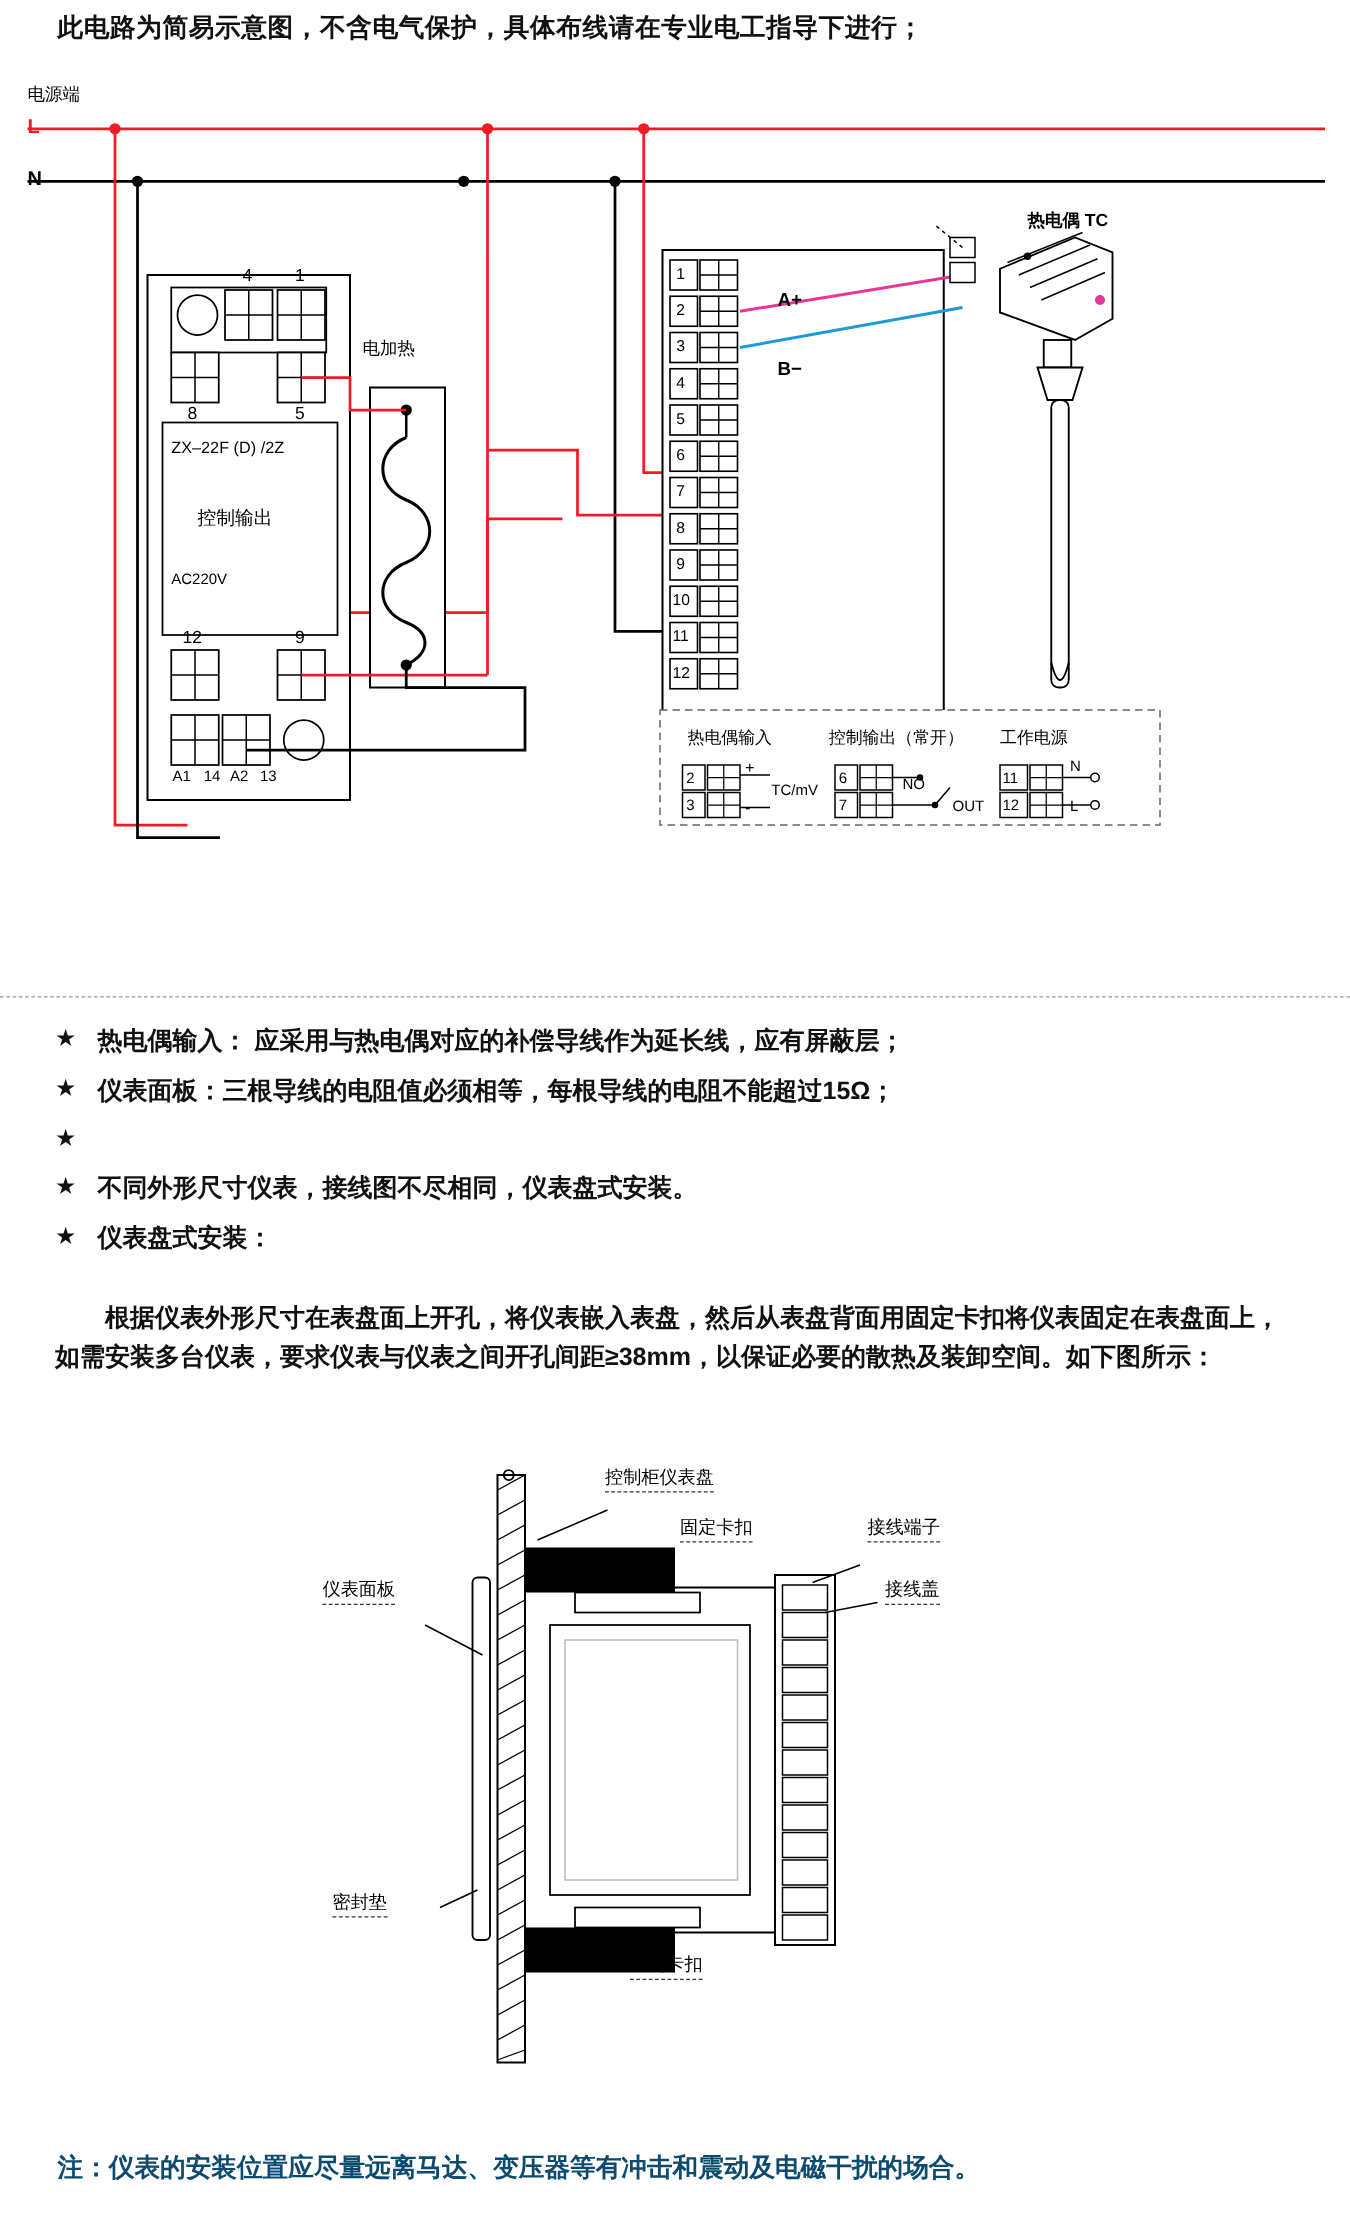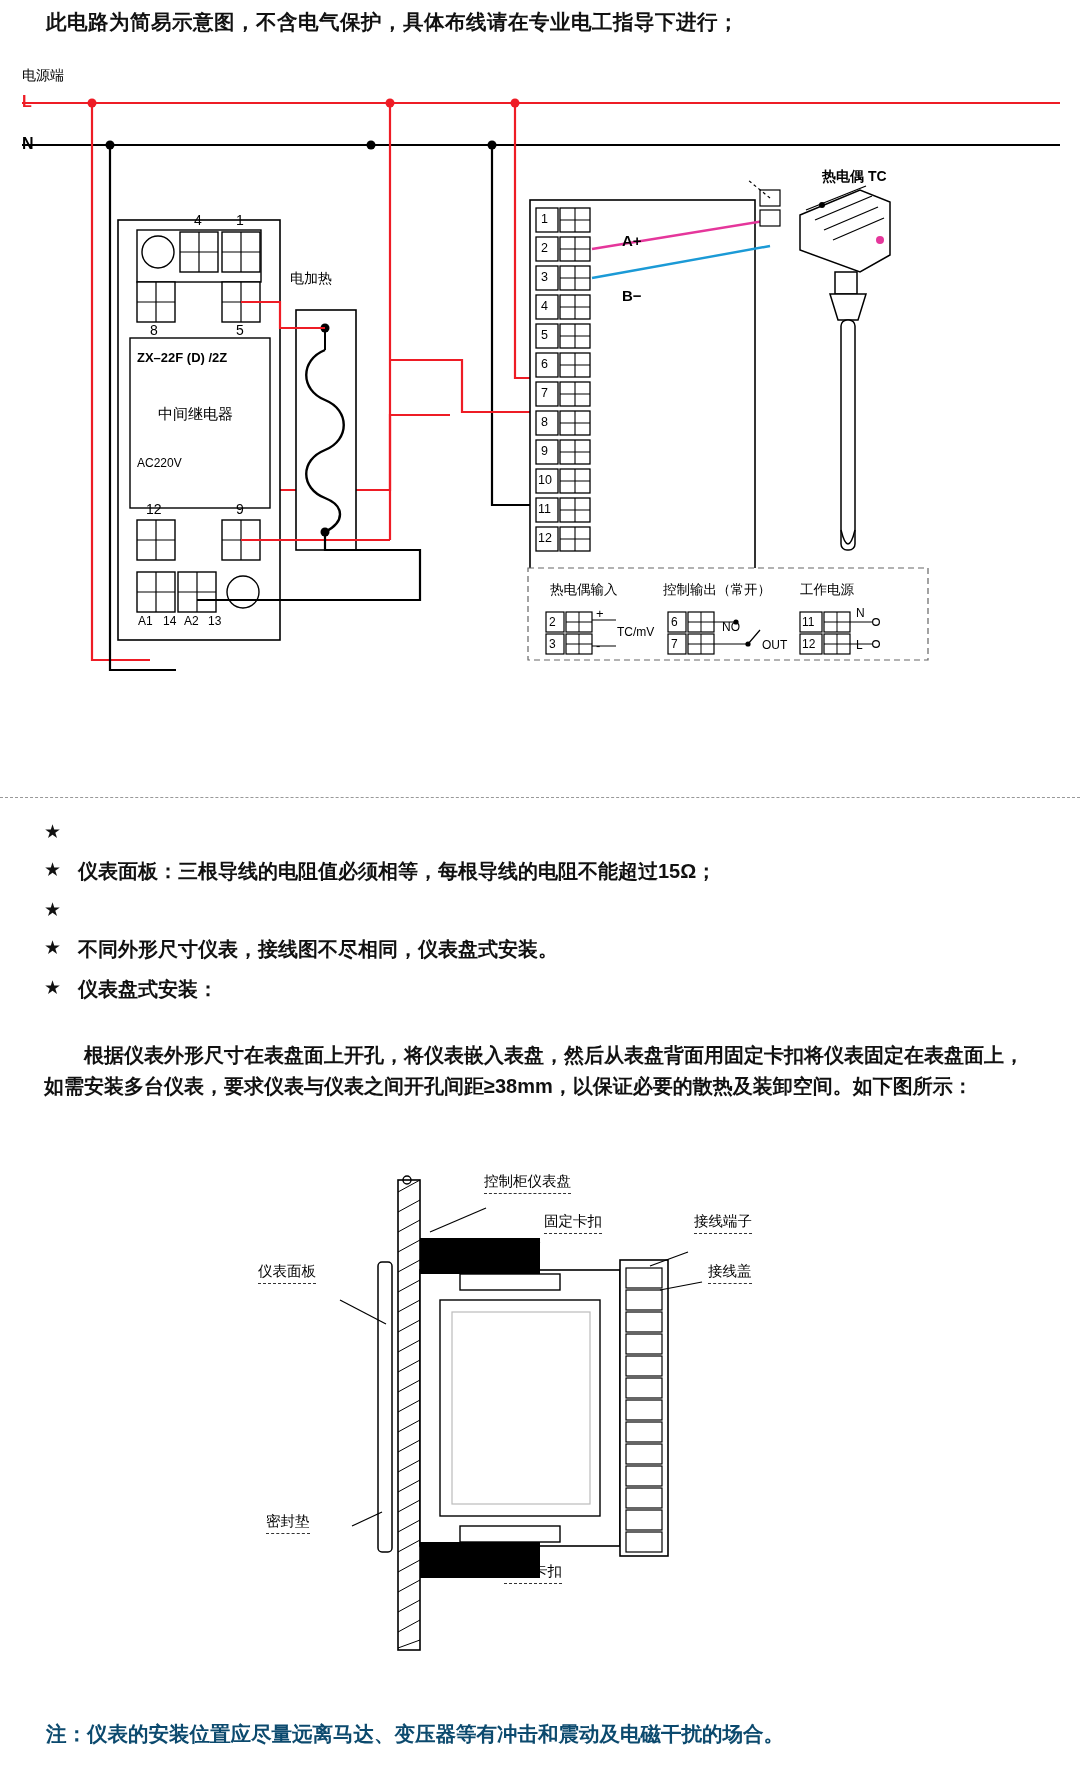--- a/index.html
+++ b/index.html
@@ -230,22 +230,22 @@
     </svg>
 
     <div class="lbl" style="left:22px;top:7px;">电源端</div>
     <div class="lbl b" style="left:22px;top:33px;color:#ee1c25;font-size:16px;">L</div>
     <div class="lbl b" style="left:22px;top:75px;font-size:16px;">N</div>
 
     <div class="lbl" style="left:194px;top:152px;">4</div>
     <div class="lbl" style="left:236px;top:152px;">1</div>
     <div class="lbl" style="left:150px;top:262px;">8</div>
     <div class="lbl" style="left:236px;top:262px;">5</div>
-    <div class="lbl" style="left:137px;top:290px;font-size:13px;font-weight:bold;">ZX–22F (D) /2Z</div>
-    <div class="lbl" style="left:158px;top:345px;font-size:15px;">中间继电器</div>
+    <div class="lbl" style="left:137px;top:290px;font-size:13px;">ZX–22F (D) /2Z</div>
+    <div class="lbl" style="left:158px;top:345px;font-size:15px;">控制输出</div>
     <div class="lbl" style="left:137px;top:396px;font-size:12px;">AC220V</div>
     <div class="lbl" style="left:146px;top:441px;">12</div>
     <div class="lbl" style="left:236px;top:441px;">9</div>
     <div class="lbl" style="left:138px;top:554px;font-size:12px;">A1</div>
     <div class="lbl" style="left:163px;top:554px;font-size:12px;">14</div>
     <div class="lbl" style="left:184px;top:554px;font-size:12px;">A2</div>
     <div class="lbl" style="left:208px;top:554px;font-size:12px;">13</div>
 
     <div class="lbl" style="left:290px;top:210px;">电加热</div>
 
@@ -284,20 +284,21 @@
     <div class="lbl" style="left:802px;top:577px;font-size:12px;">12</div>
     <div class="lbl" style="left:856px;top:546px;font-size:12px;">N</div>
     <div class="lbl" style="left:856px;top:578px;font-size:12px;">L</div>
   </div>
 
   <div class="sep"></div>
 
   <div class="bullets">
     <div class="bl">
       <span class="star">★</span>
+      <span class="txt">热电偶输入： 应采用与热电偶对应的补偿导线作为延长线，应有屏蔽层；</span>
     </div>
     <div class="bl">
       <span class="star">★</span>
       <span class="txt">仪表面板：三根导线的电阻值必须相等，每根导线的电阻不能超过15Ω；</span>
     </div>
     <div class="bl">
       <span class="star">★</span>
     </div>
     <div class="bl">
       <span class="star">★</span>

